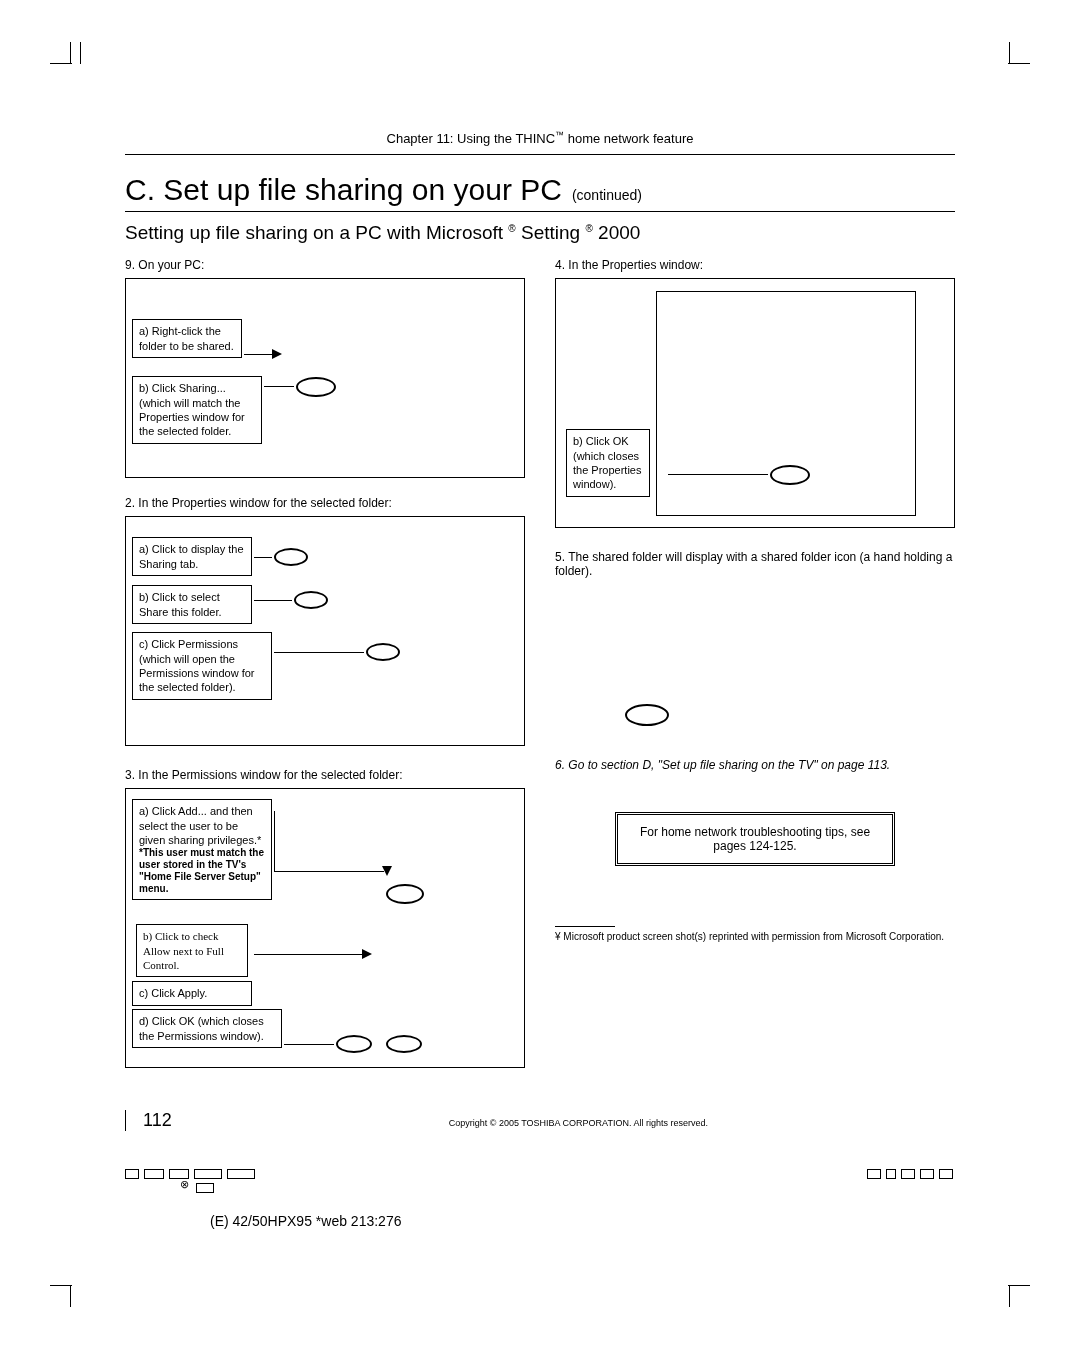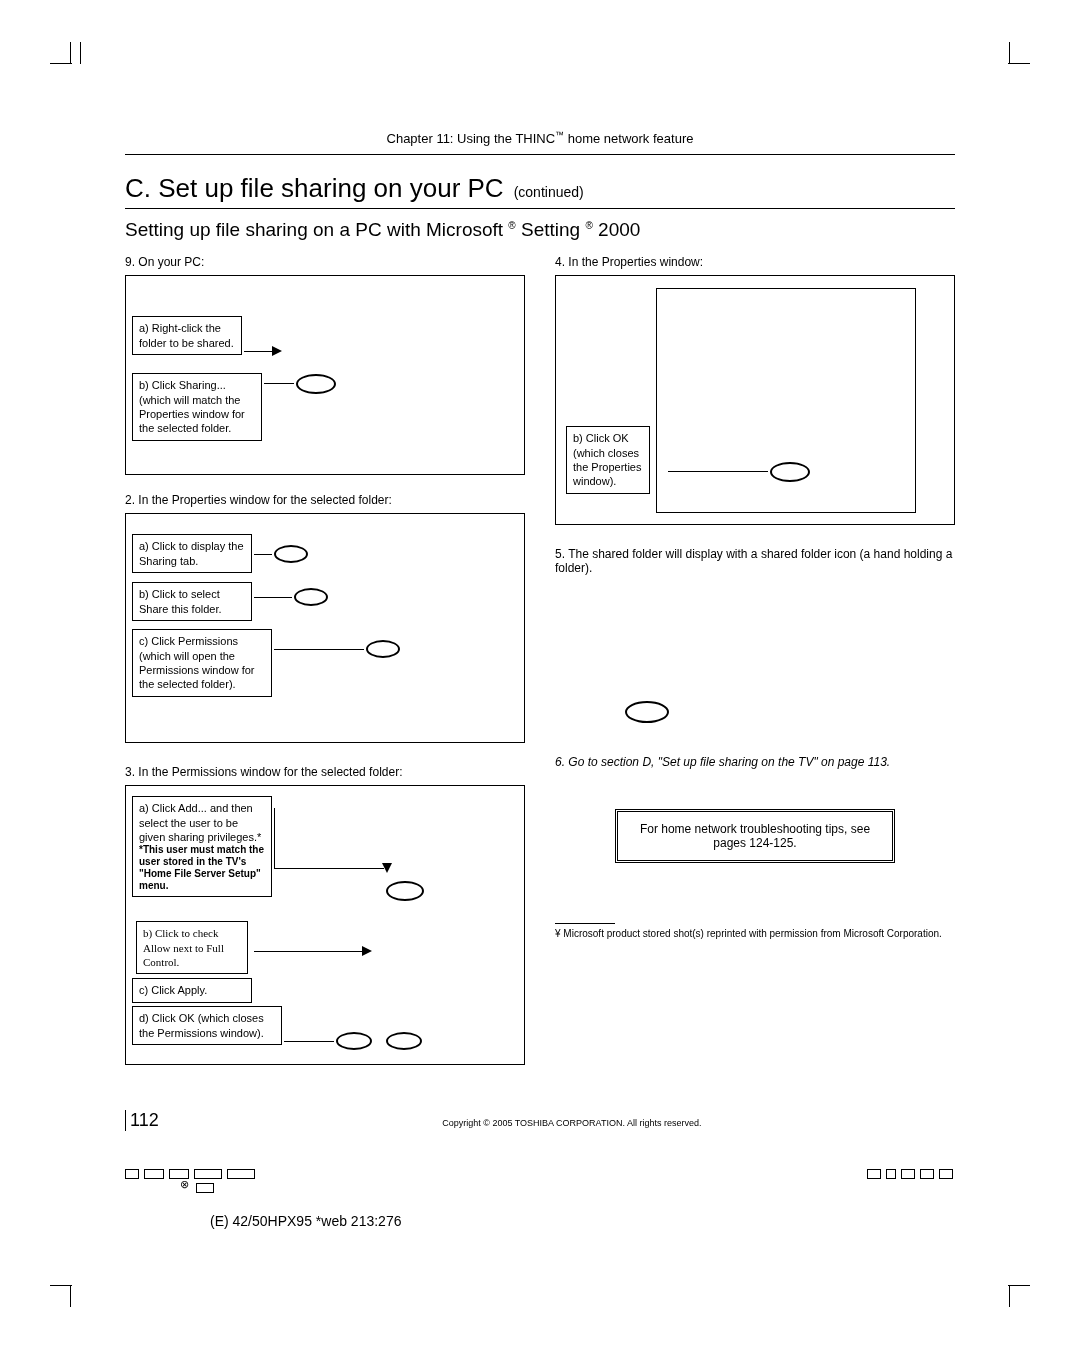--- a/index.html
+++ b/index.html
@@ -24,21 +24,21 @@
   }
   .chapter-tm { font-size: 9px; vertical-align: super; }
   hr.rule { border: none; border-top: 1px solid #000; height: 0; }
   .heading-row {
     display: flex;
     align-items: baseline;
     gap: 10px;
     margin-top: 18px;
     margin-bottom: 4px;
   }
-  .heading-big { font-size: 26px; font-weight: 400; text-align: center; }
+  .heading-big { font-size: 30px; font-weight: 400; text-align: center; }
   .heading-cont { font-size: 14px; }
   .subhead {
     font-size: 19px;
     margin: 10px 0 14px 0;
   }
   .reg { font-size: 10px; vertical-align: super; }
   .columns {
     display: flex;
     gap: 30px;
   }
@@ -109,21 +109,21 @@
     position: absolute;
     left: 125px;
     bottom: 218px;
     width: 830px;
     display: flex;
     align-items: baseline;
   }
   .pnum {
     font-size: 18px;
     border-left: 1px solid #000;
-    padding-left: 4px;
+    padding-left: 17px;
     margin-right: 30px;
   }
   .copyright {
     font-size: 9px;
     margin: 0 auto;
   }
   .slug-row {
     position: absolute;
     left: 125px;
     bottom: 168px;
@@ -266,21 +266,21 @@
         <div class="balloon" style="top:120px; left:70px; width:44px; height:22px;"></div>
       </div>
 
       <div class="step-label step-italic" style="margin-top:14px;">6.  Go to section D, "Set up file sharing on the TV" on page 113.</div>
 
       <div class="tip-box">For home network troubleshooting tips, see pages 124-125.</div>
 
       <div class="ms-note"></div>
       <div class="ms-note-text">
         <span>¥</span>
-        <span>Microsoft product stored shot(s) reprinted with permission from Microsoft Corporation.</span>
+        <span>Microsoft product screen shot(s) reprinted with permission from Microsoft Corporation.</span>
       </div>
     </div>
   </div>
 </div>
 
 <div class="footer-row">
   <span class="pnum">112</span>
   <span class="copyright">Copyright © 2005 TOSHIBA CORPORATION. All rights reserved.</span>
 </div>
 

